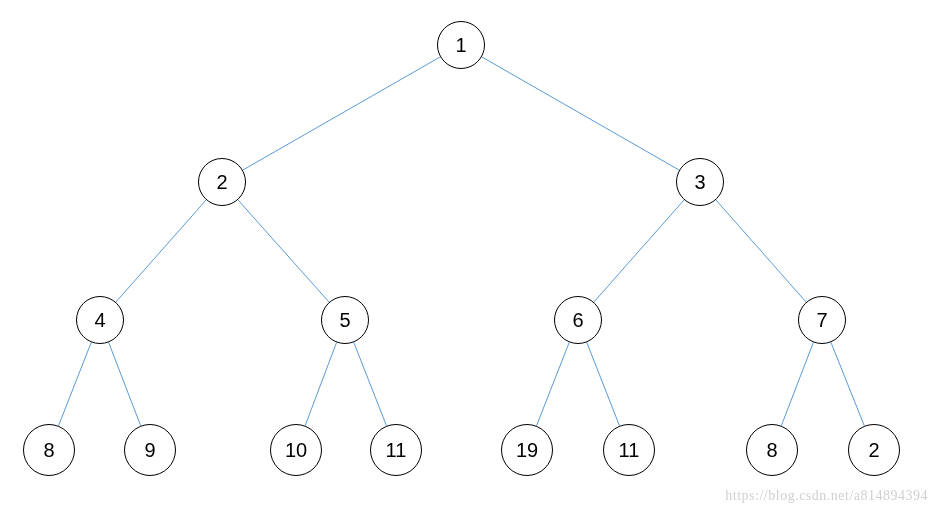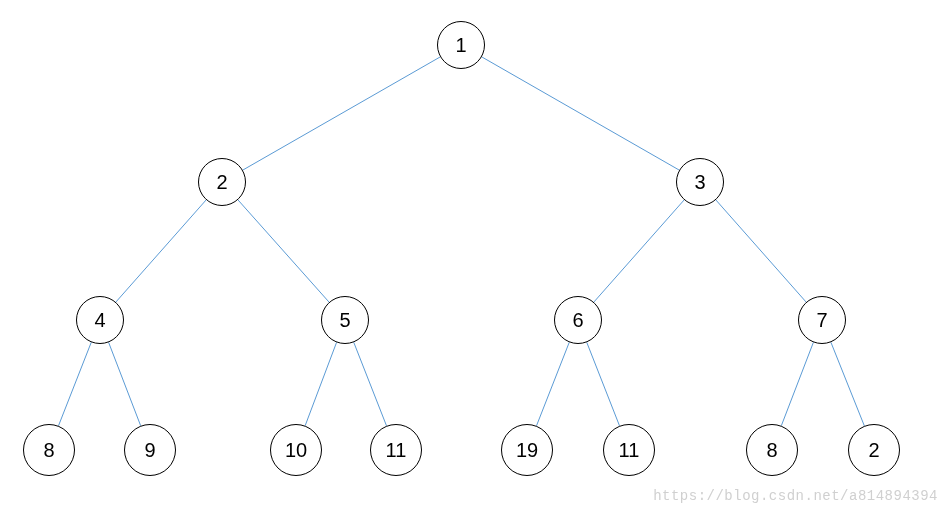--- a/index.html
+++ b/index.html
@@ -23,24 +23,24 @@
       display: flex;
       align-items: center;
       justify-content: center;
       font-size: 20px;
       color: #000;
       transform: translate(-50%, -50%);
     }
     .watermark {
       position: absolute;
       bottom: 8px;
-      right: 10px;
+      right: 20px;
       font-size: 14px;
       color: #d0d0d0;
-      font-family: Liberation Mono, monospace;
+      font-family: Liberation Serif, serif;
       letter-spacing: 0.5px;
     }
   </style>
 </head>
 <body>
 
 <svg id="edges-svg" width="948" height="512">
     <line x1="440.1782673313606" y1="56.93547019081003" x2="242.8217326686394" y2="170.06452980918996" stroke="#5b9bd5" stroke-width="1"></line>
     <line x1="481.8217326686394" y1="56.93547019081003" x2="679.1782673313606" y2="170.06452980918996" stroke="#5b9bd5" stroke-width="1"></line>
     <line x1="206.1038503503065" y1="199.98089058735826" x2="115.89614964969353" y2="302.01910941264174" stroke="#5b9bd5" stroke-width="1"></line>

